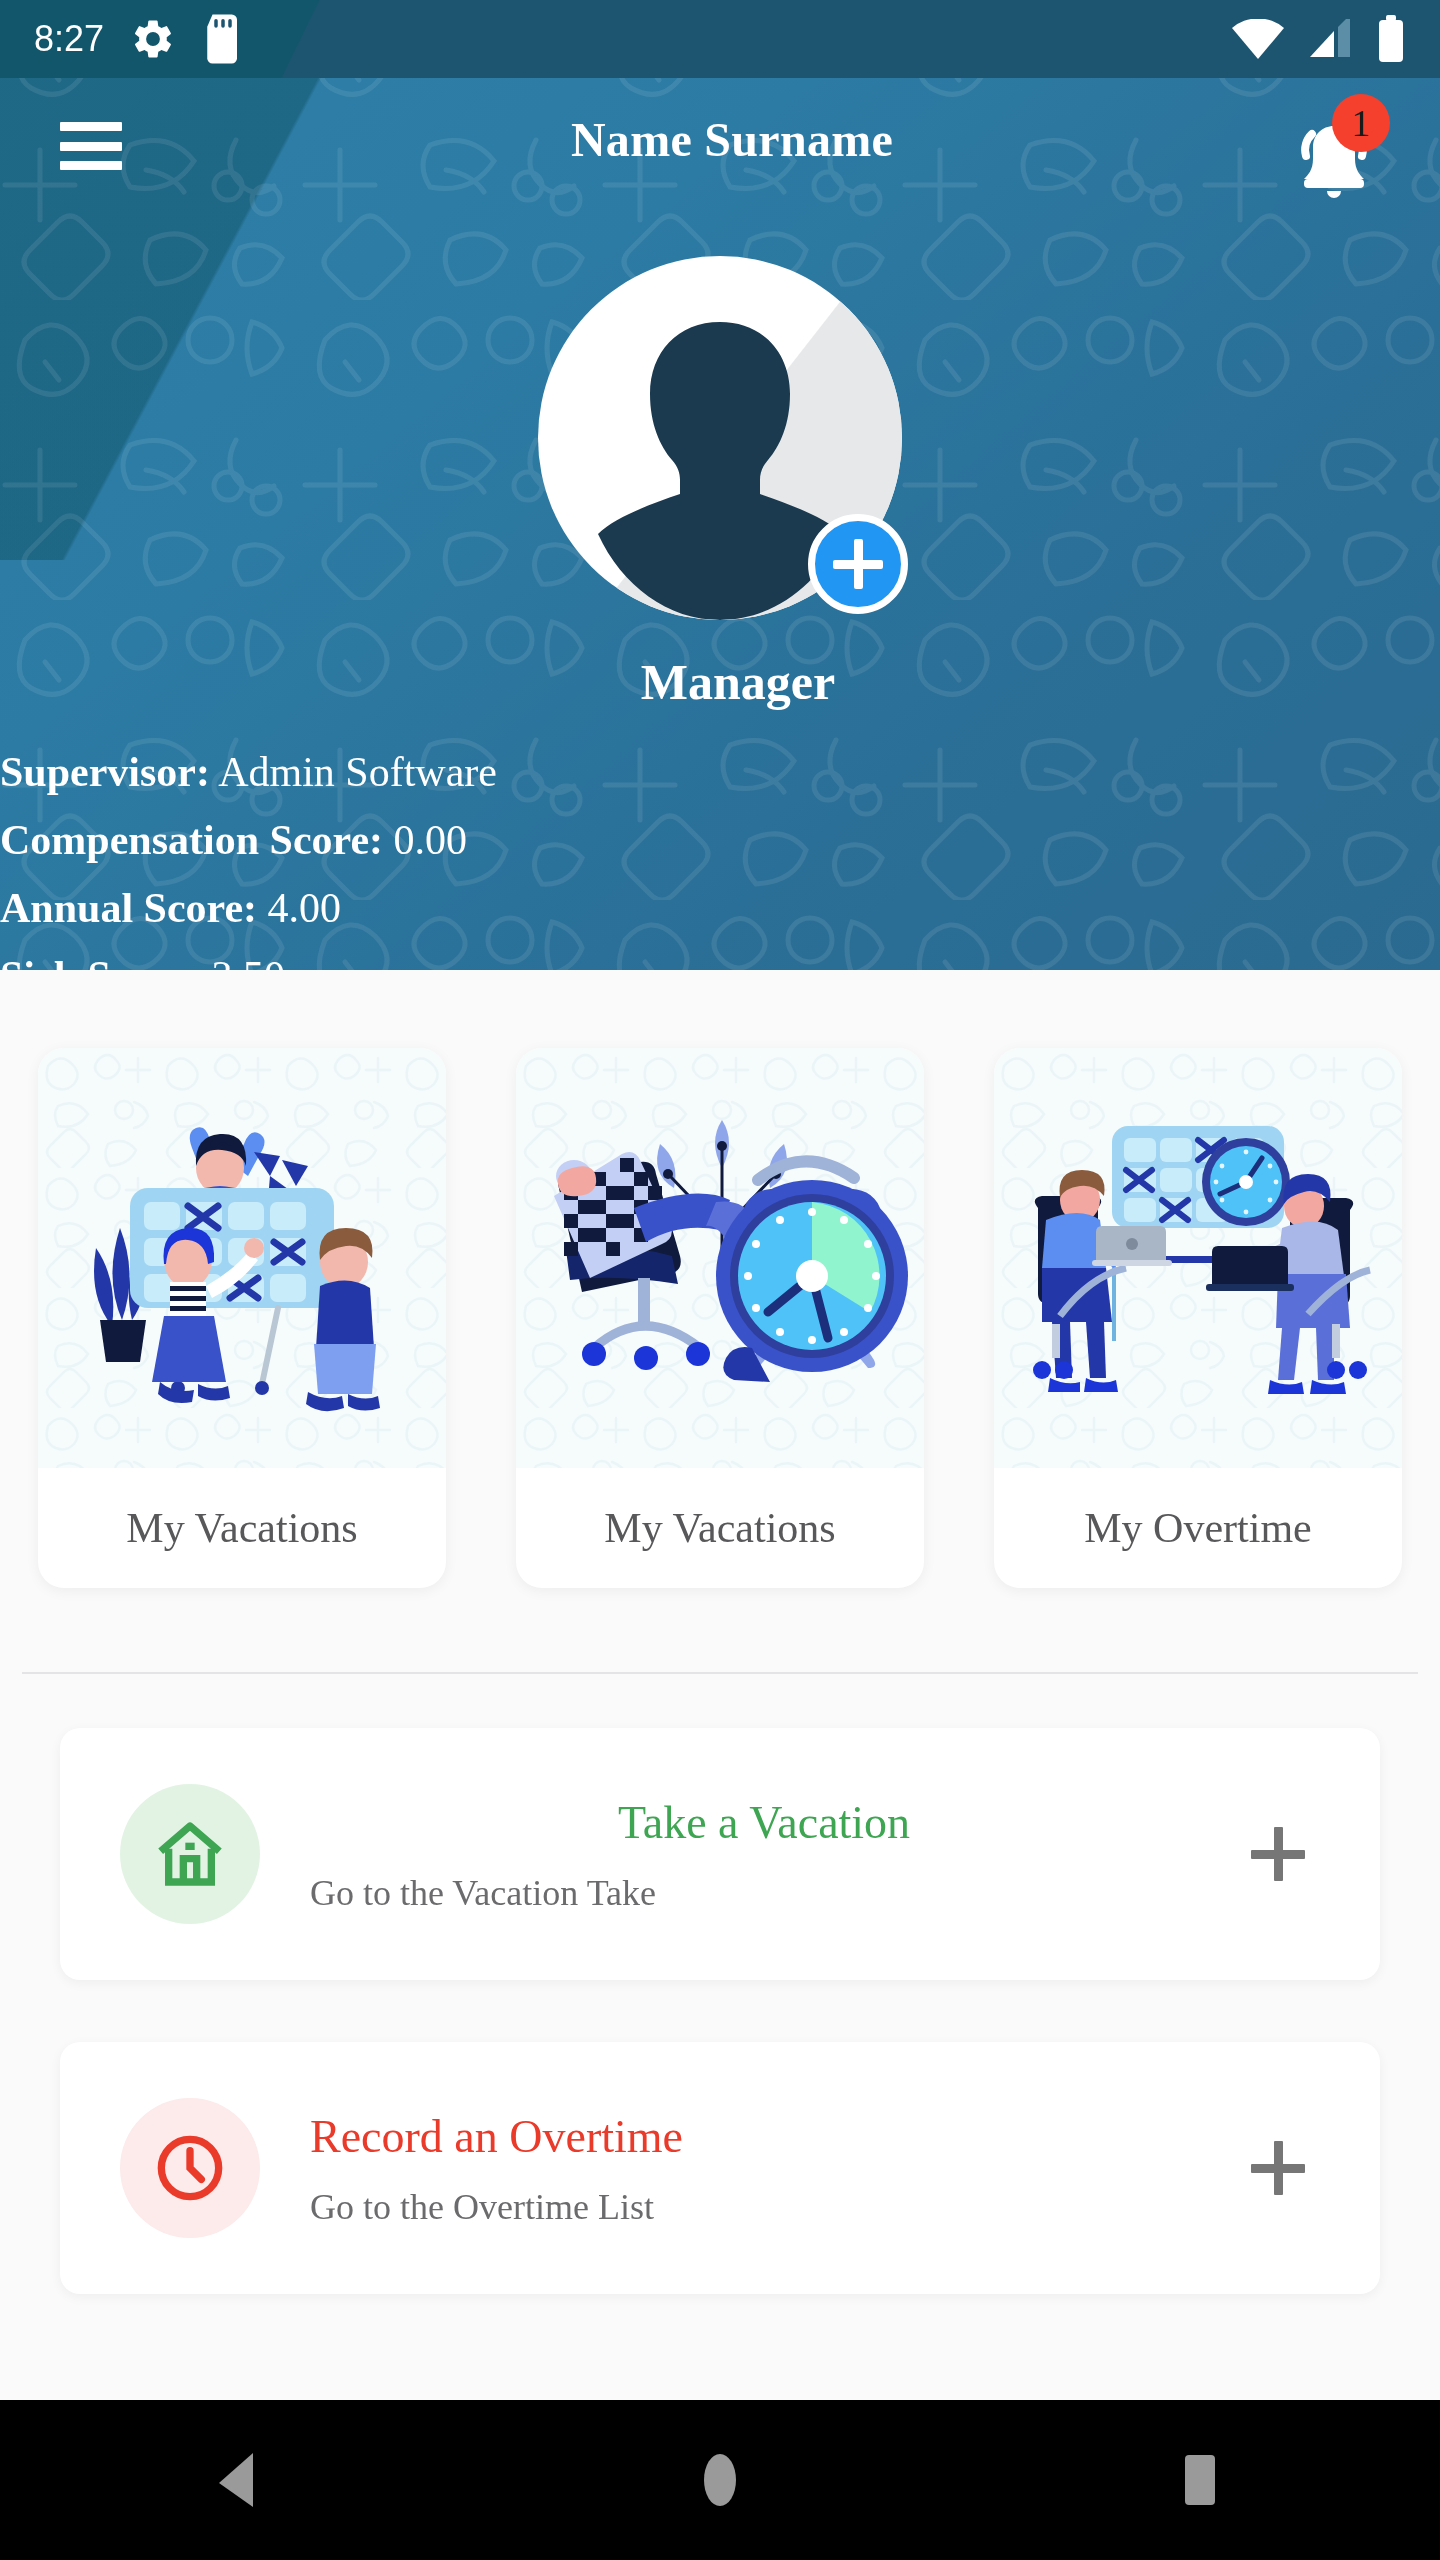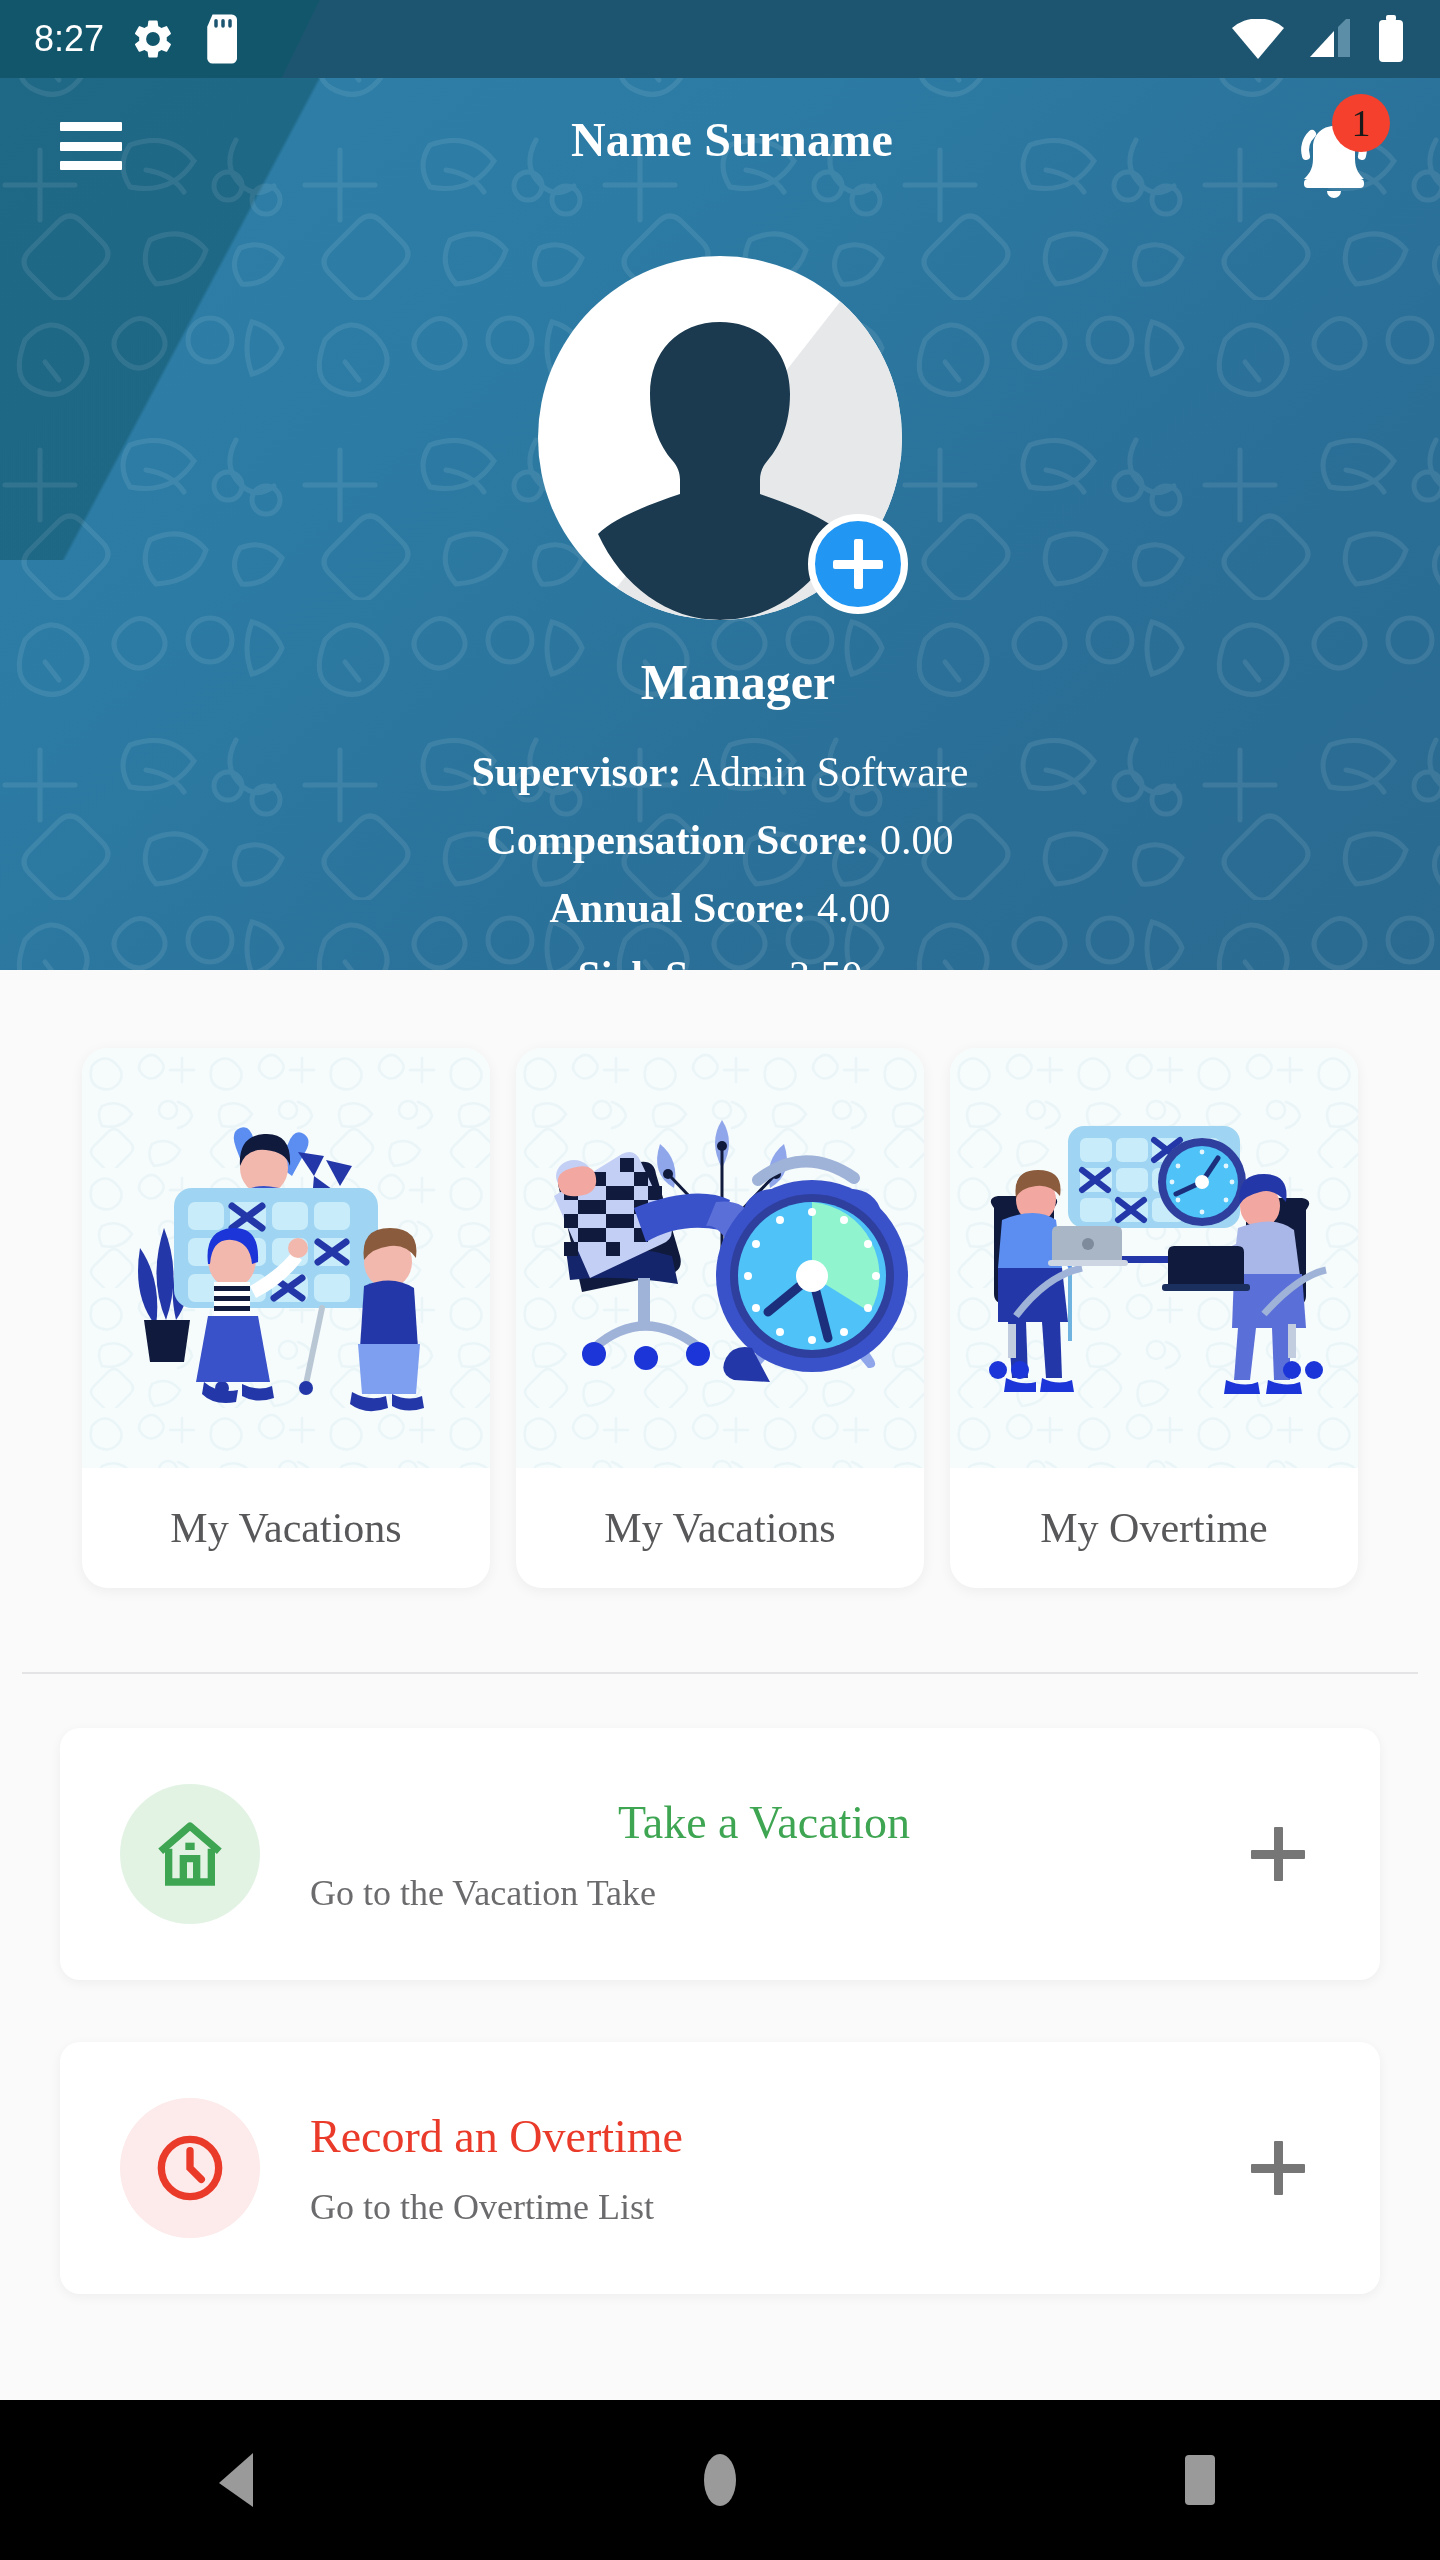--- a/index.html
+++ b/index.html
@@ -95,34 +95,34 @@
   .plus-fab:before, .plus-fab:after {
     content: ""; position: absolute; background: #fff; border-radius: 2px;
   }
   .plus-fab:before { width: 50px; height: 9px; }
   .plus-fab:after  { width: 9px;  height: 50px; }
 
   .role {
     position: absolute; left: 0; right: 0; top: 575px;
     text-align: center; color: #ffffff; font-size: 50px; font-weight: bold; margin-left: 36px;
   }
-  .stats { position: absolute; left: 0; right: 0; top: 660px; text-align: center; }
+  .stats { position: absolute; left: 0; right: 0; top: 660px; text-align: left; }
   .stat-line { color: #ffffff; font-size: 42px; line-height: 68px; }
   .stat-line b { font-weight: bold; }
   .stat-line span { font-weight: normal; }
 
   
   .content {
     position: absolute; top: 970px; left: 0; width: 1440px; height: 1380px;
     background: #fafafa;
   }
 
   .cards-row {
     position: absolute; top: 78px; left: 0; width: 1440px;
-    display: flex; justify-content: space-between; padding: 0 82px;
+    display: flex; justify-content: space-between; padding: 0 38px;
   }
   .feature-card {
     width: 408px; height: 540px;
     background: #ffffff; border-radius: 26px;
     box-shadow: 0 3px 14px rgba(0,0,0,0.055);
     overflow: hidden; cursor: pointer;
     display: flex; flex-direction: column; align-items: center;
     position: relative;
   }
   .card-art {

